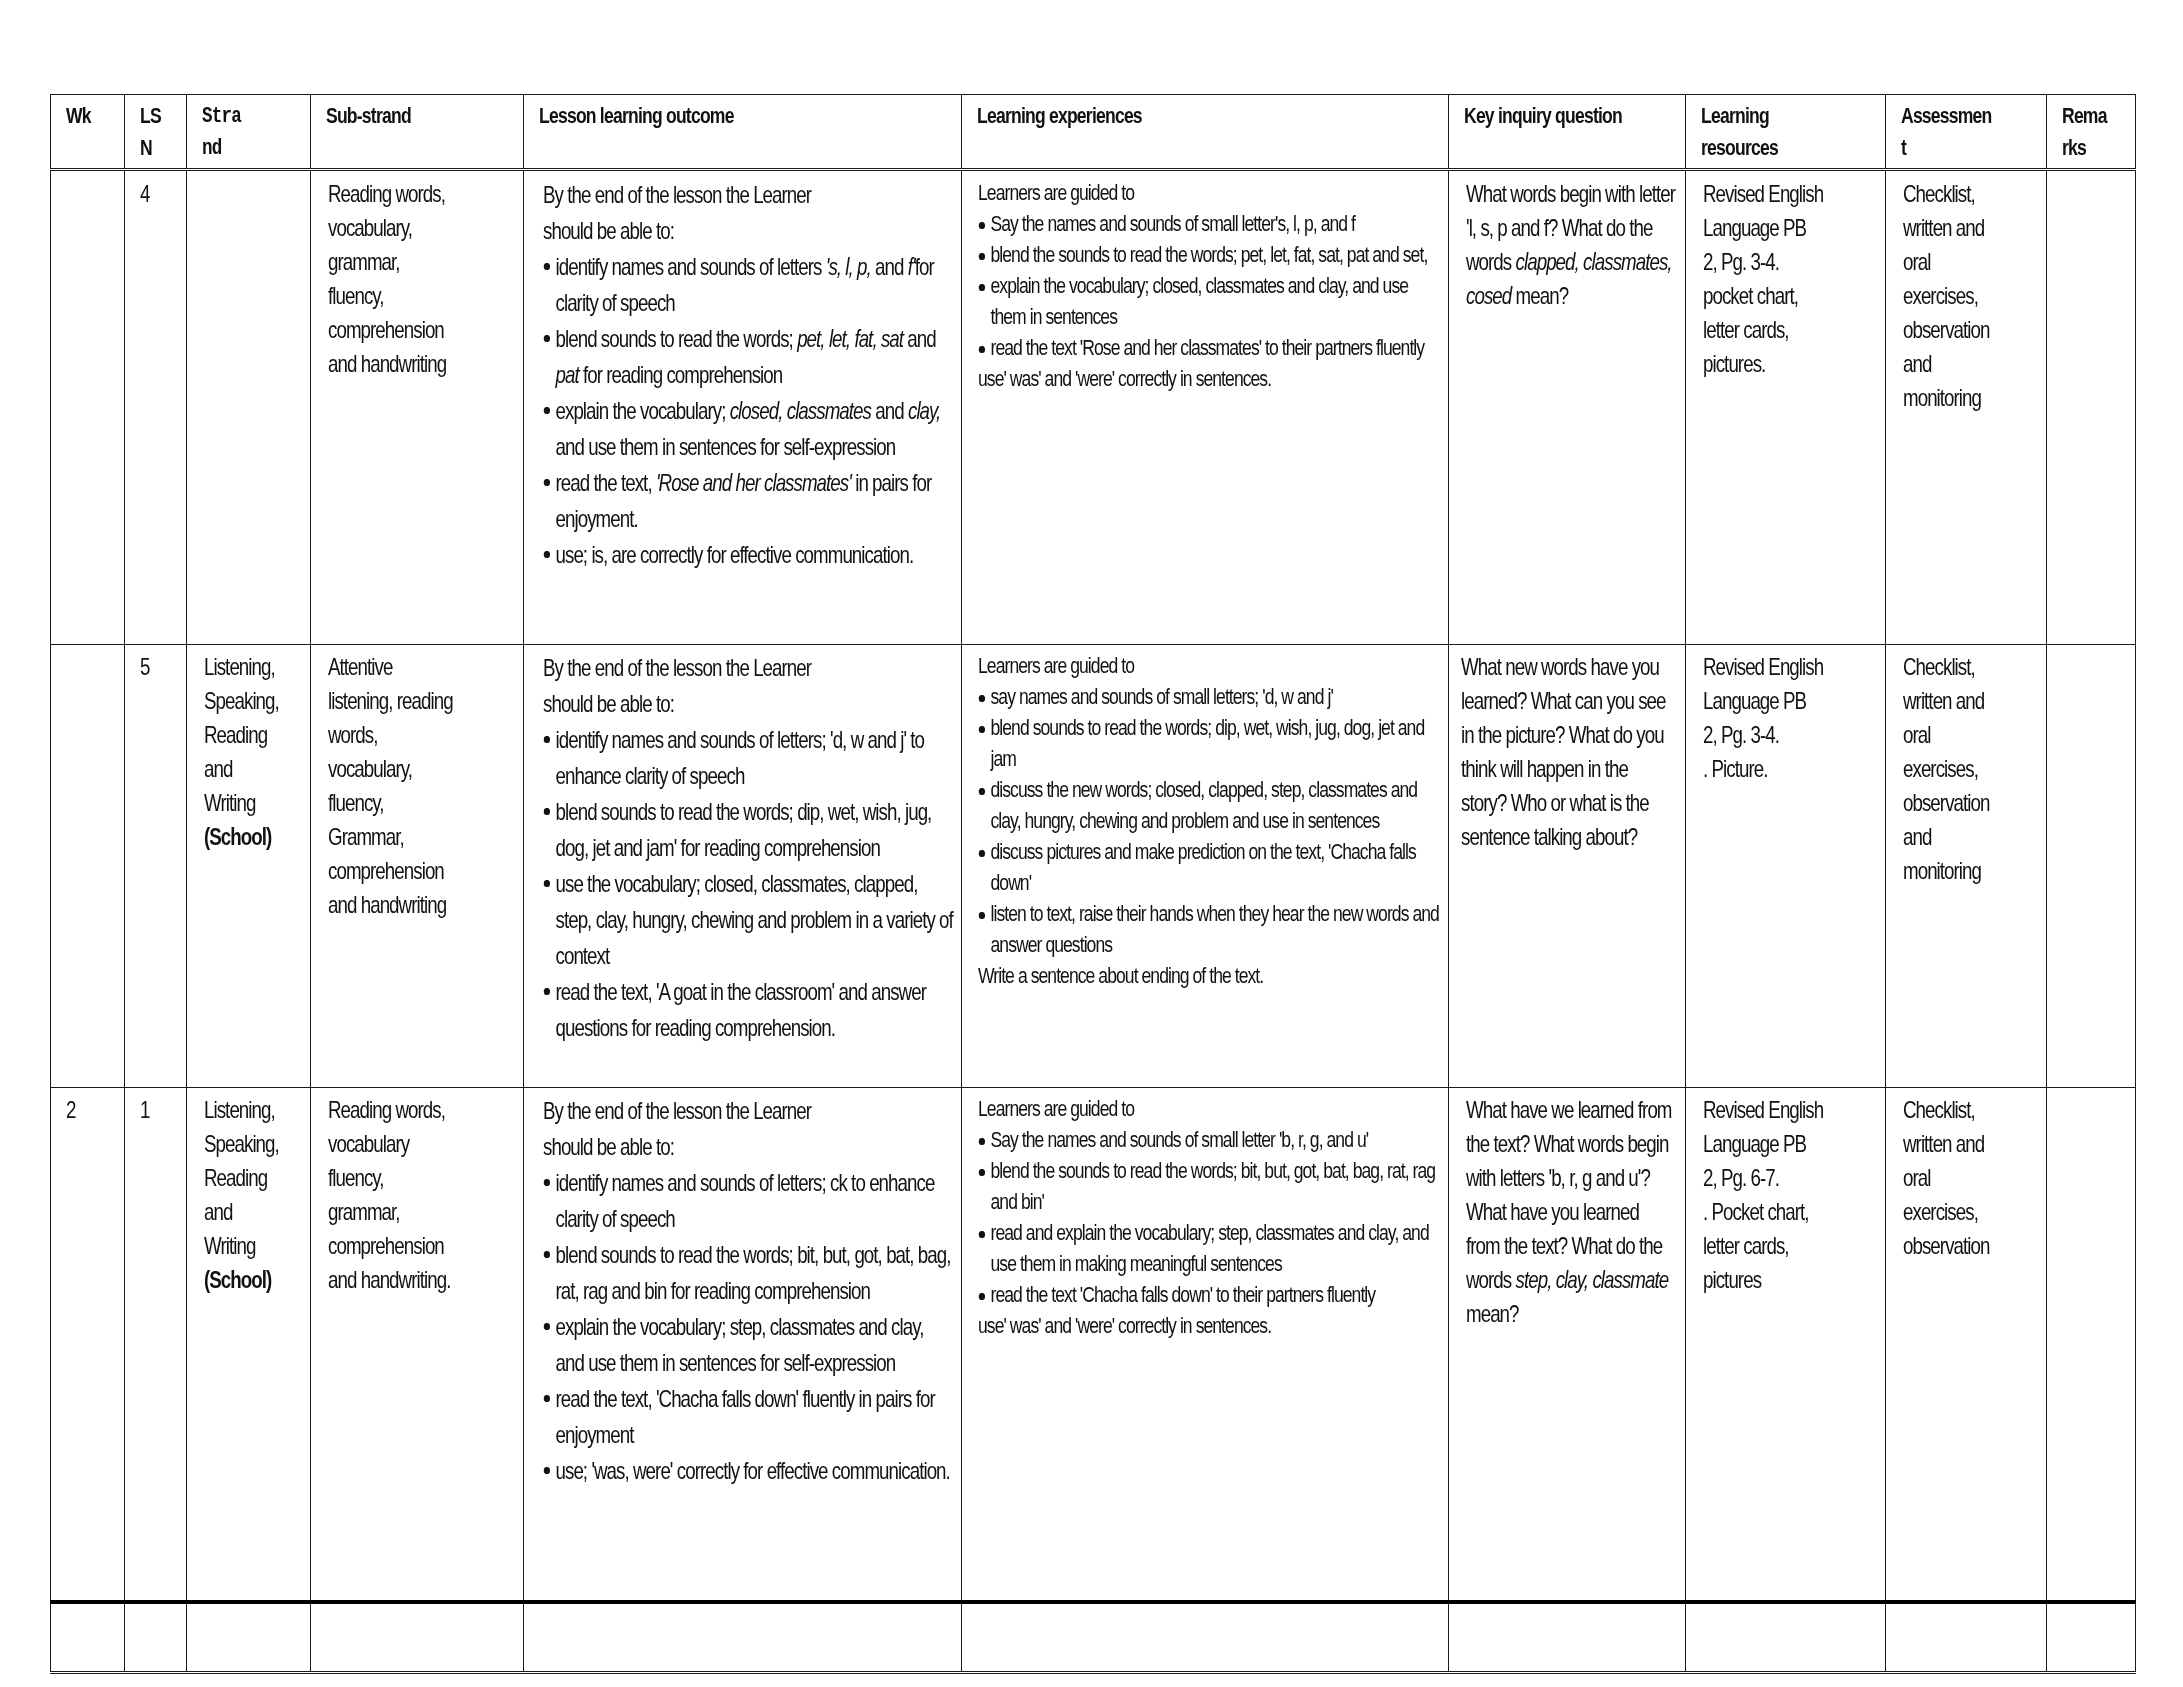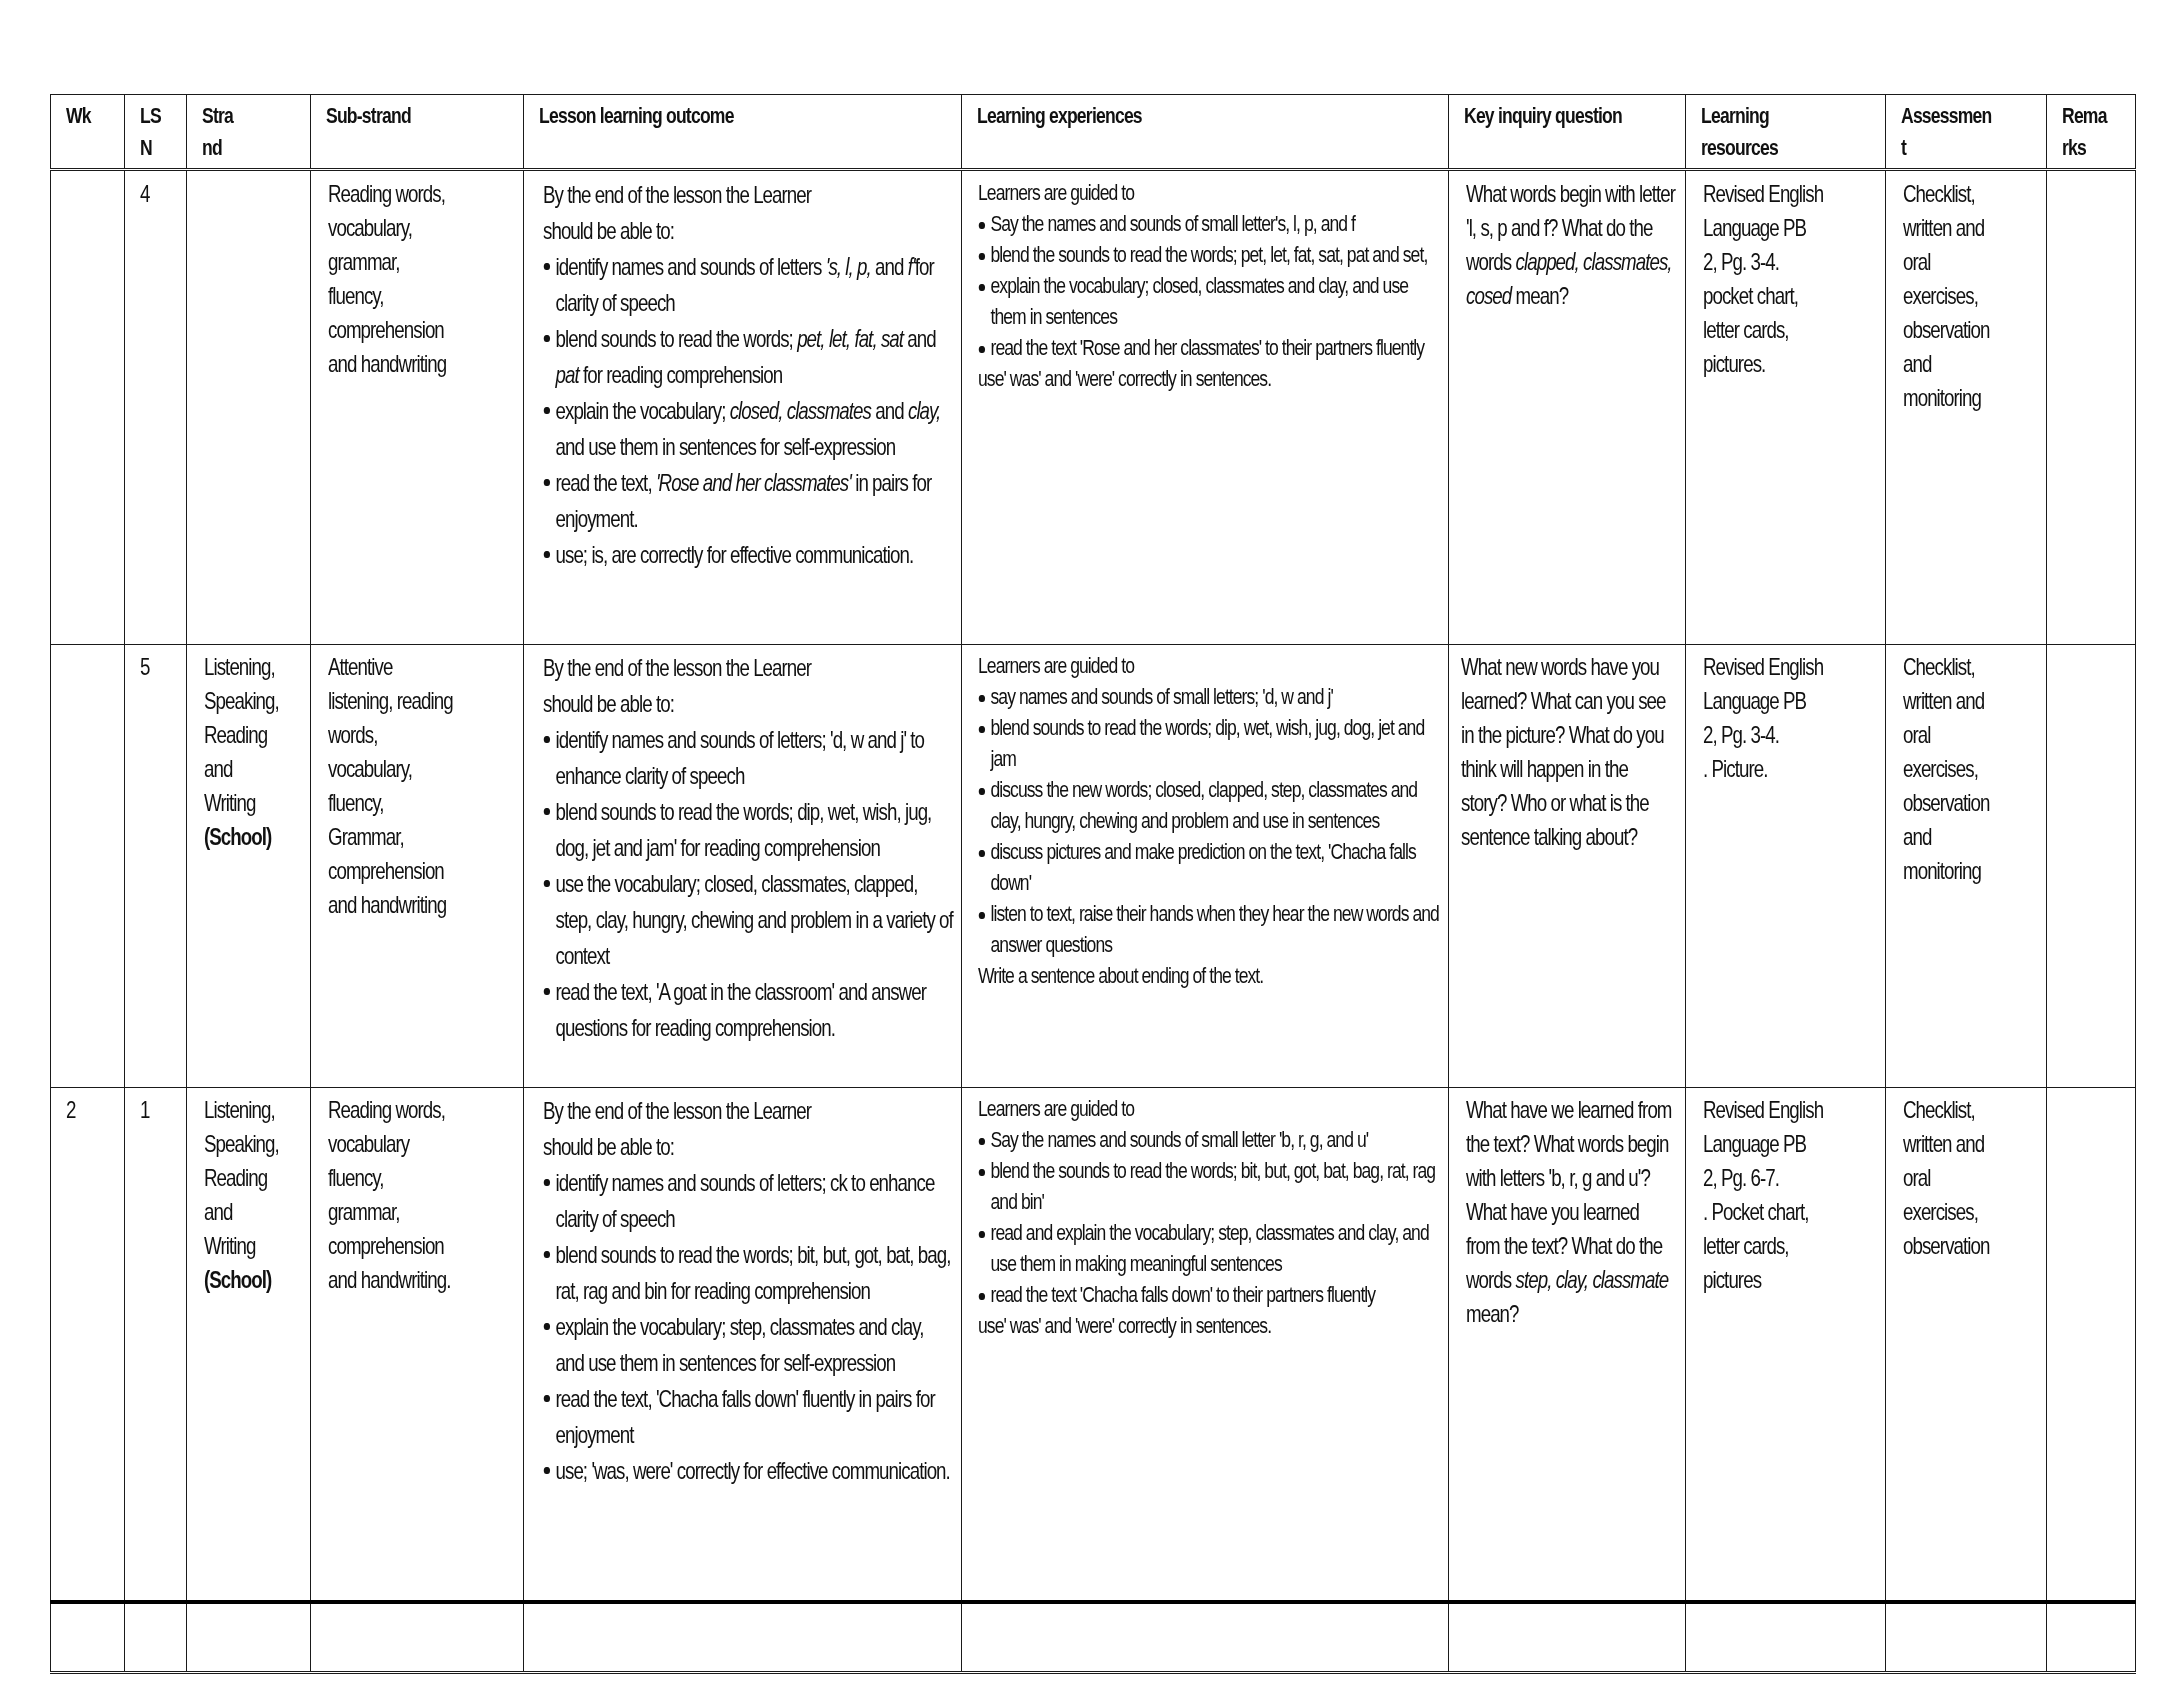--- a/index.html
+++ b/index.html
@@ -29,21 +29,21 @@
   }
   table.scheme thead tr { border-bottom: 2.6px double #1a1a1a; }
   table.scheme thead th { border-bottom: 3.3px double #1a1a1a; }
   table.scheme td {
     font-size: 24px;
     line-height: 34px;
     letter-spacing: -1.2px;
     font-stretch: condensed;
   }
   .narrow { display: inline-block; transform: scaleX(0.78); transform-origin: left top; width: 128%; }
-  th.c-strand { text-align: right; padding-right: 16px; }
+  th.c-strand { text-align: right; padding-right: 16px; font-family: Liberation Mono, monospace; }
   .line { display: block; }
   ul.bullets { margin: 0; padding: 0; list-style: none; }
   ul.bullets li { position: relative; padding-left: 16px; }
   ul.bullets li::before {
     content: "";
     position: absolute; left: 1.3px; top: 14px;
     width: 7.3px; height: 7.3px; border-radius: 50%;
     background: #111111;
   }
   .em { font-style: italic; }

